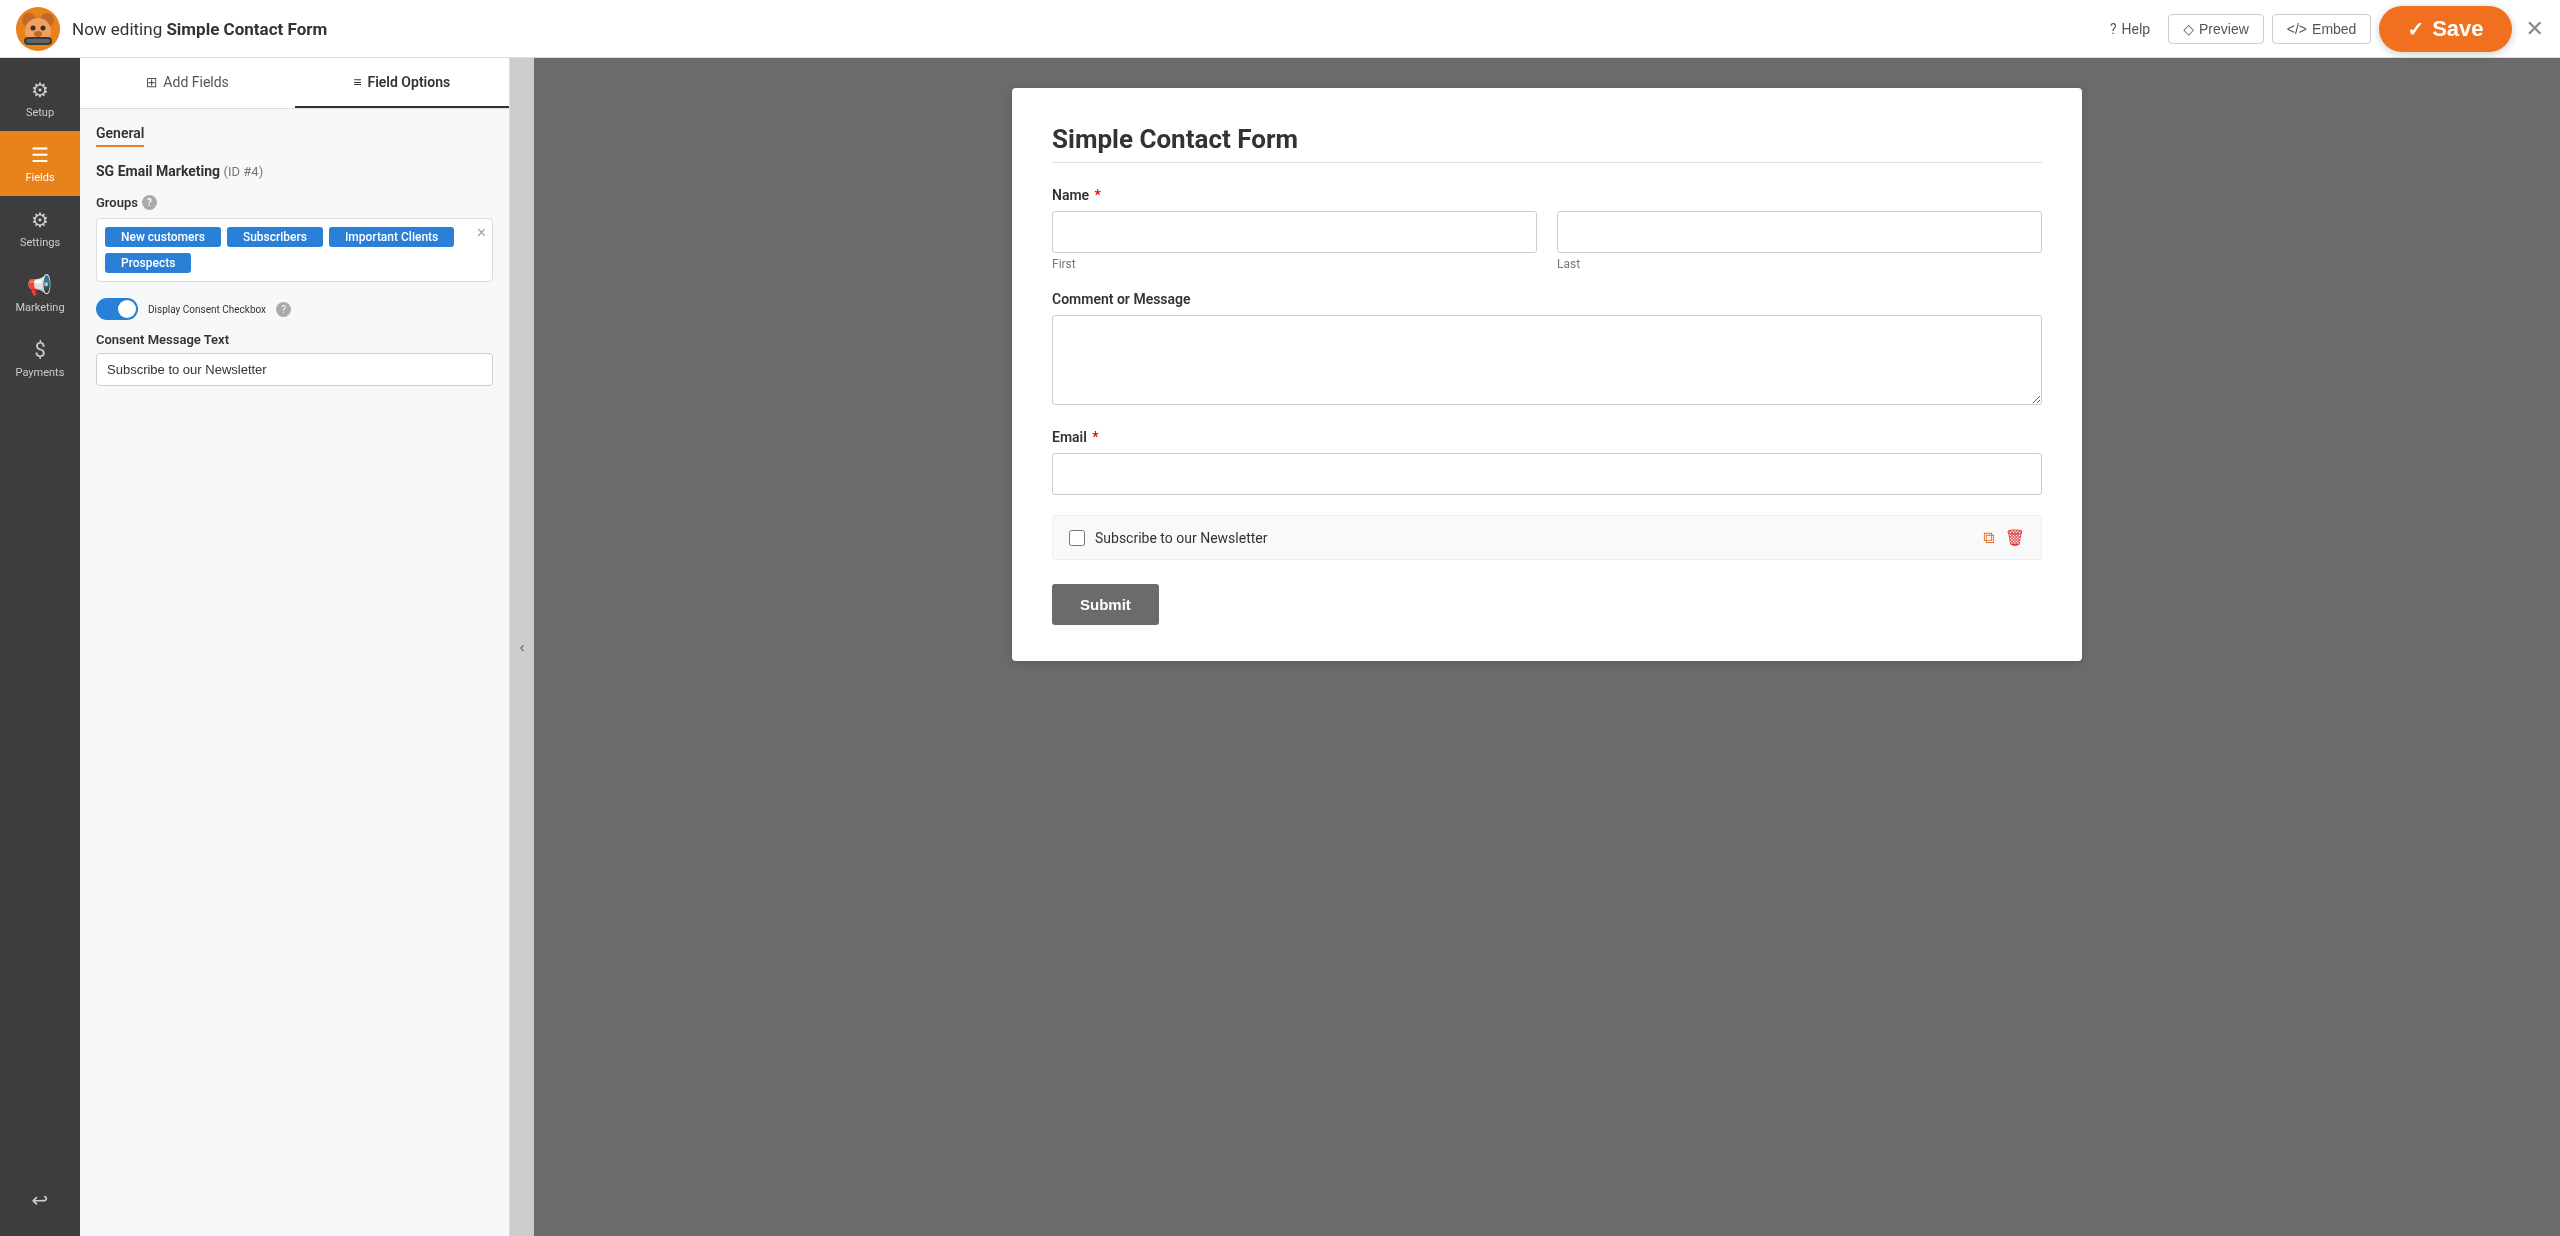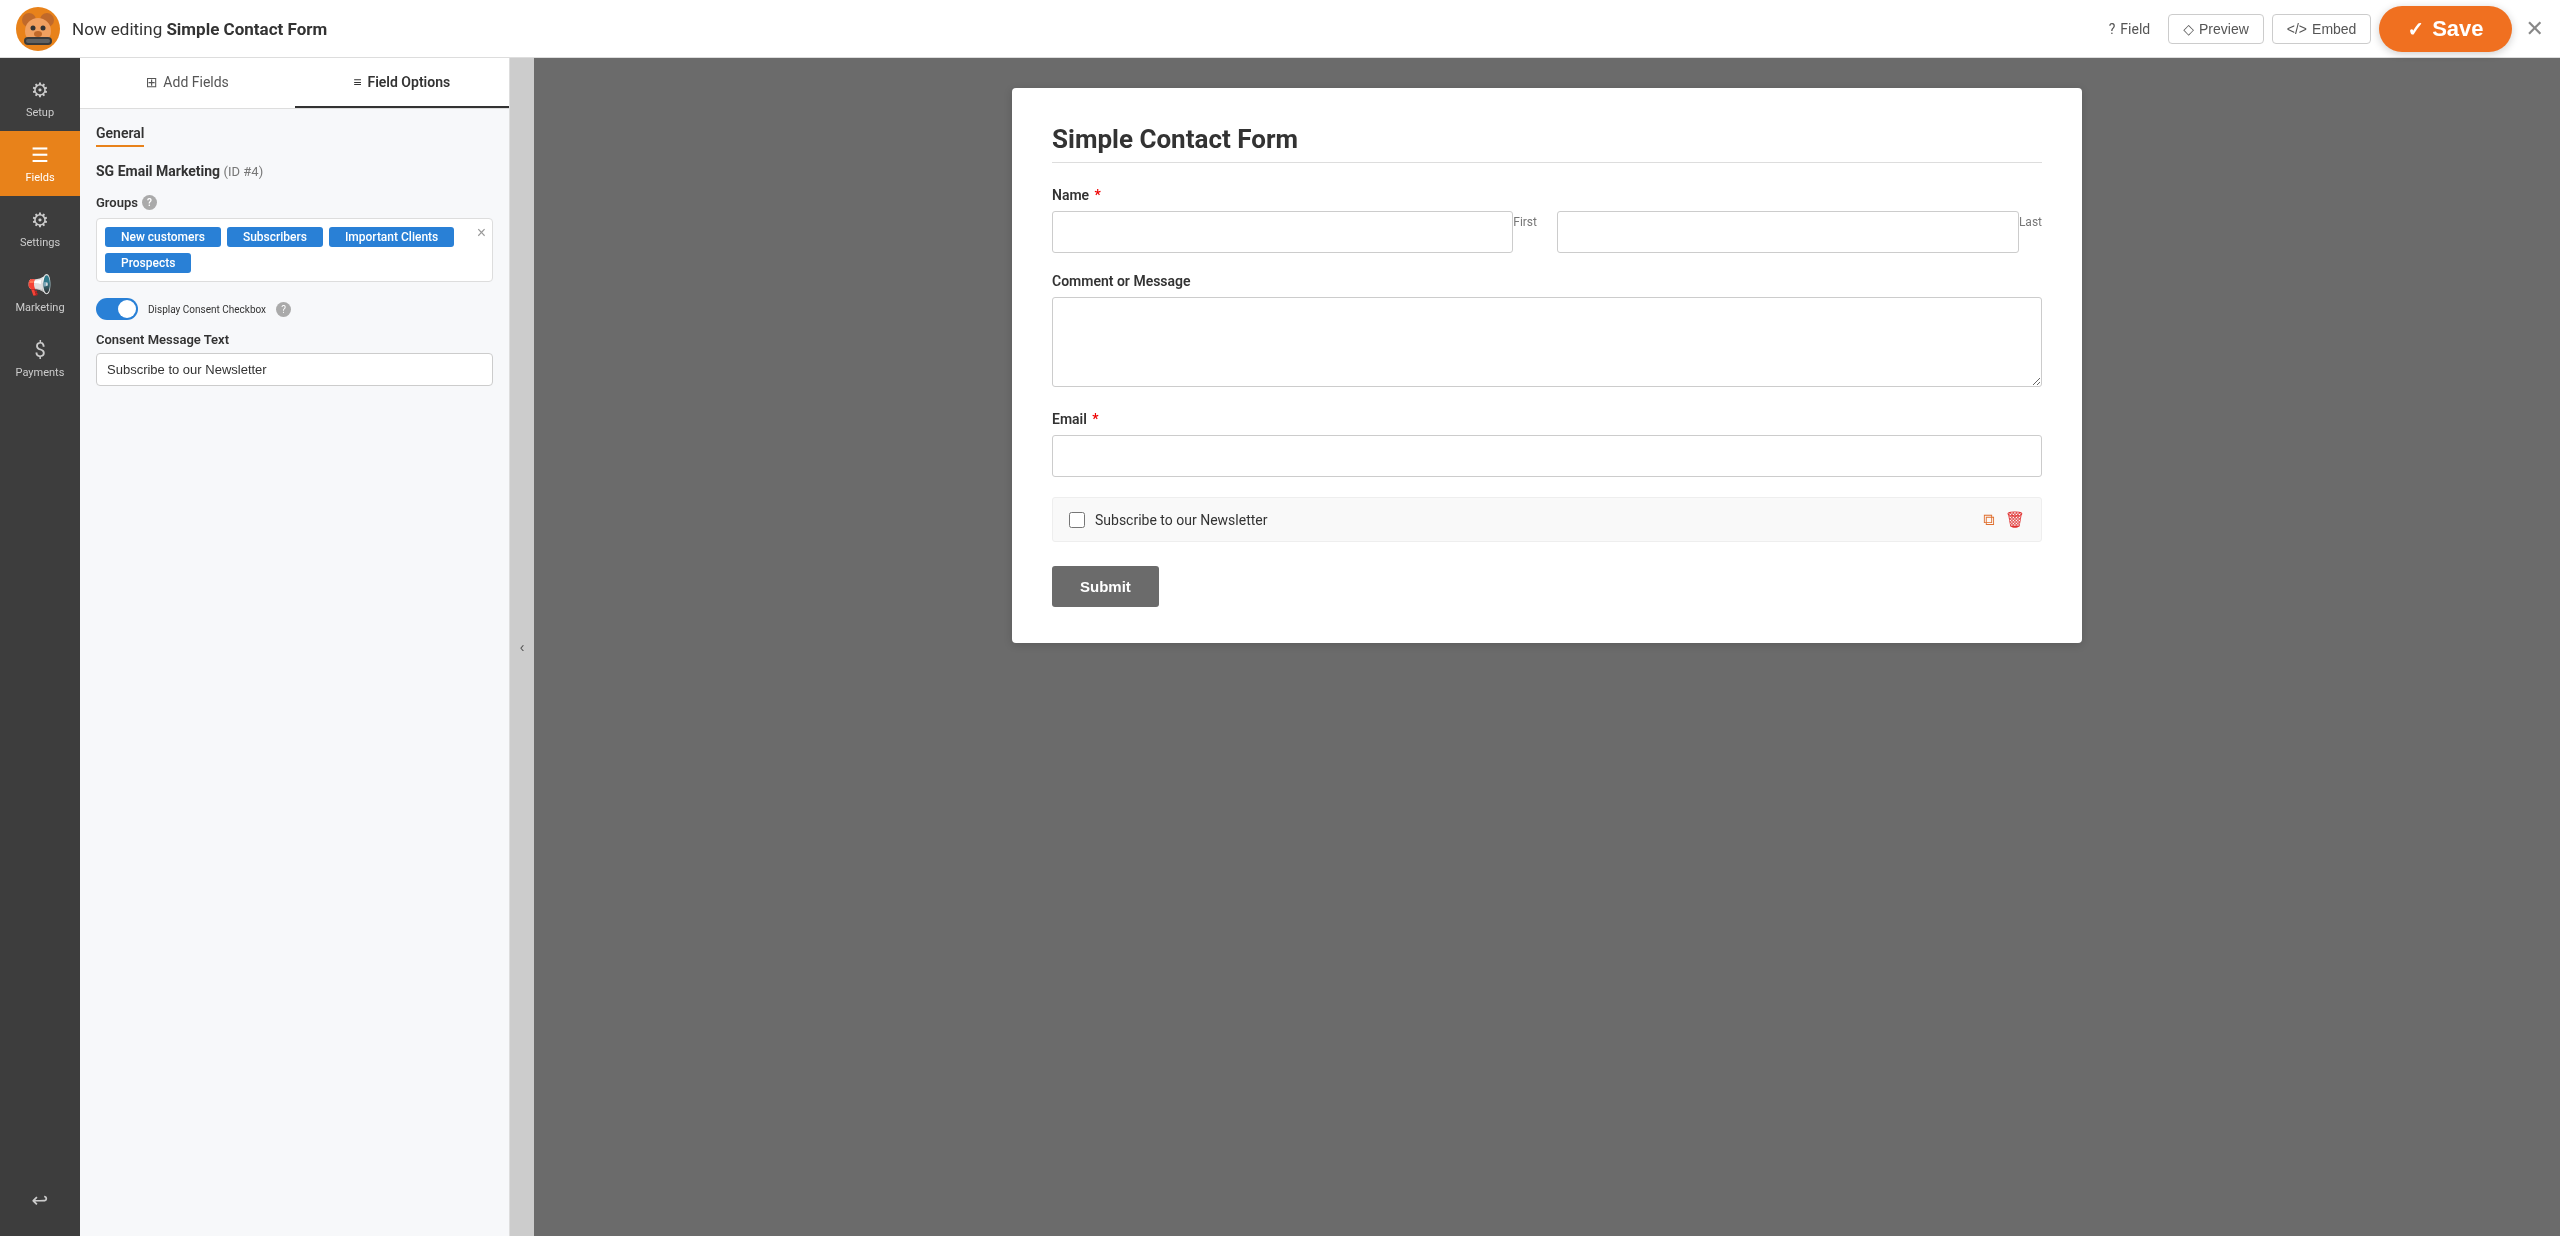--- a/index.html
+++ b/index.html
@@ -118,21 +118,21 @@
       background: #fff; border-radius: 4px; padding: 36px 40px;
       width: 100%; max-width: 1070px; box-shadow: 0 2px 8px rgba(0,0,0,0.15);
     }
     .form-title { font-size: 26px; font-weight: 700; color: #333; margin-bottom: 8px; }
     .form-divider { border: none; border-top: 1px solid #ddd; margin-bottom: 24px; }
 
     .form-field { margin-bottom: 20px; }
     .form-field-label { font-size: 14px; font-weight: 600; color: #333; margin-bottom: 8px; }
     .required-star { color: #e00; margin-left: 2px; }
     .name-row { display: flex; gap: 20px; }
-    .name-col { flex: 1; display: flex; flex-direction: row; }
+    .name-col { flex: 1; display: flex; flex-direction: column; }
     .sub-label { font-size: 12px; color: #777; margin-top: 4px; }
     .form-input {
       width: 100%; border: 1px solid #ccc; border-radius: 3px; padding: 10px 12px;
       font-size: 14px; color: #333; background: #fff; outline: none;
       height: 42px;
     }
     .form-textarea {
       width: 100%; border: 1px solid #ccc; border-radius: 3px; padding: 10px 12px;
       font-size: 14px; color: #333; background: #fff; outline: none; resize: vertical;
       height: 90px;
@@ -170,21 +170,21 @@
     <ellipse cx="22" cy="27" rx="4" ry="3" fill="#c0692a"></ellipse>
     <rect x="8" y="30" width="28" height="8" rx="4" fill="#3a3a3a"></rect>
     <rect x="10" y="32" width="24" height="4" rx="2" fill="#fff" opacity="0.2"></rect>
   </svg>
   <div class="topbar-title">
     <span>Now editing </span><strong>Simple Contact Form</strong>
   </div>
   <div class="topbar-actions">
     <div class="topbar-help">
       <span>?</span>
-      <span>Field</span>
+      <span>Help</span>
     </div>
     <button class="topbar-btn">
       <span>◇</span>
       <span>Preview</span>
     </button>
     <button class="topbar-btn">
       <span>&lt;/&gt;</span>
       <span>Embed</span>
     </button>
     <button class="save-btn">

